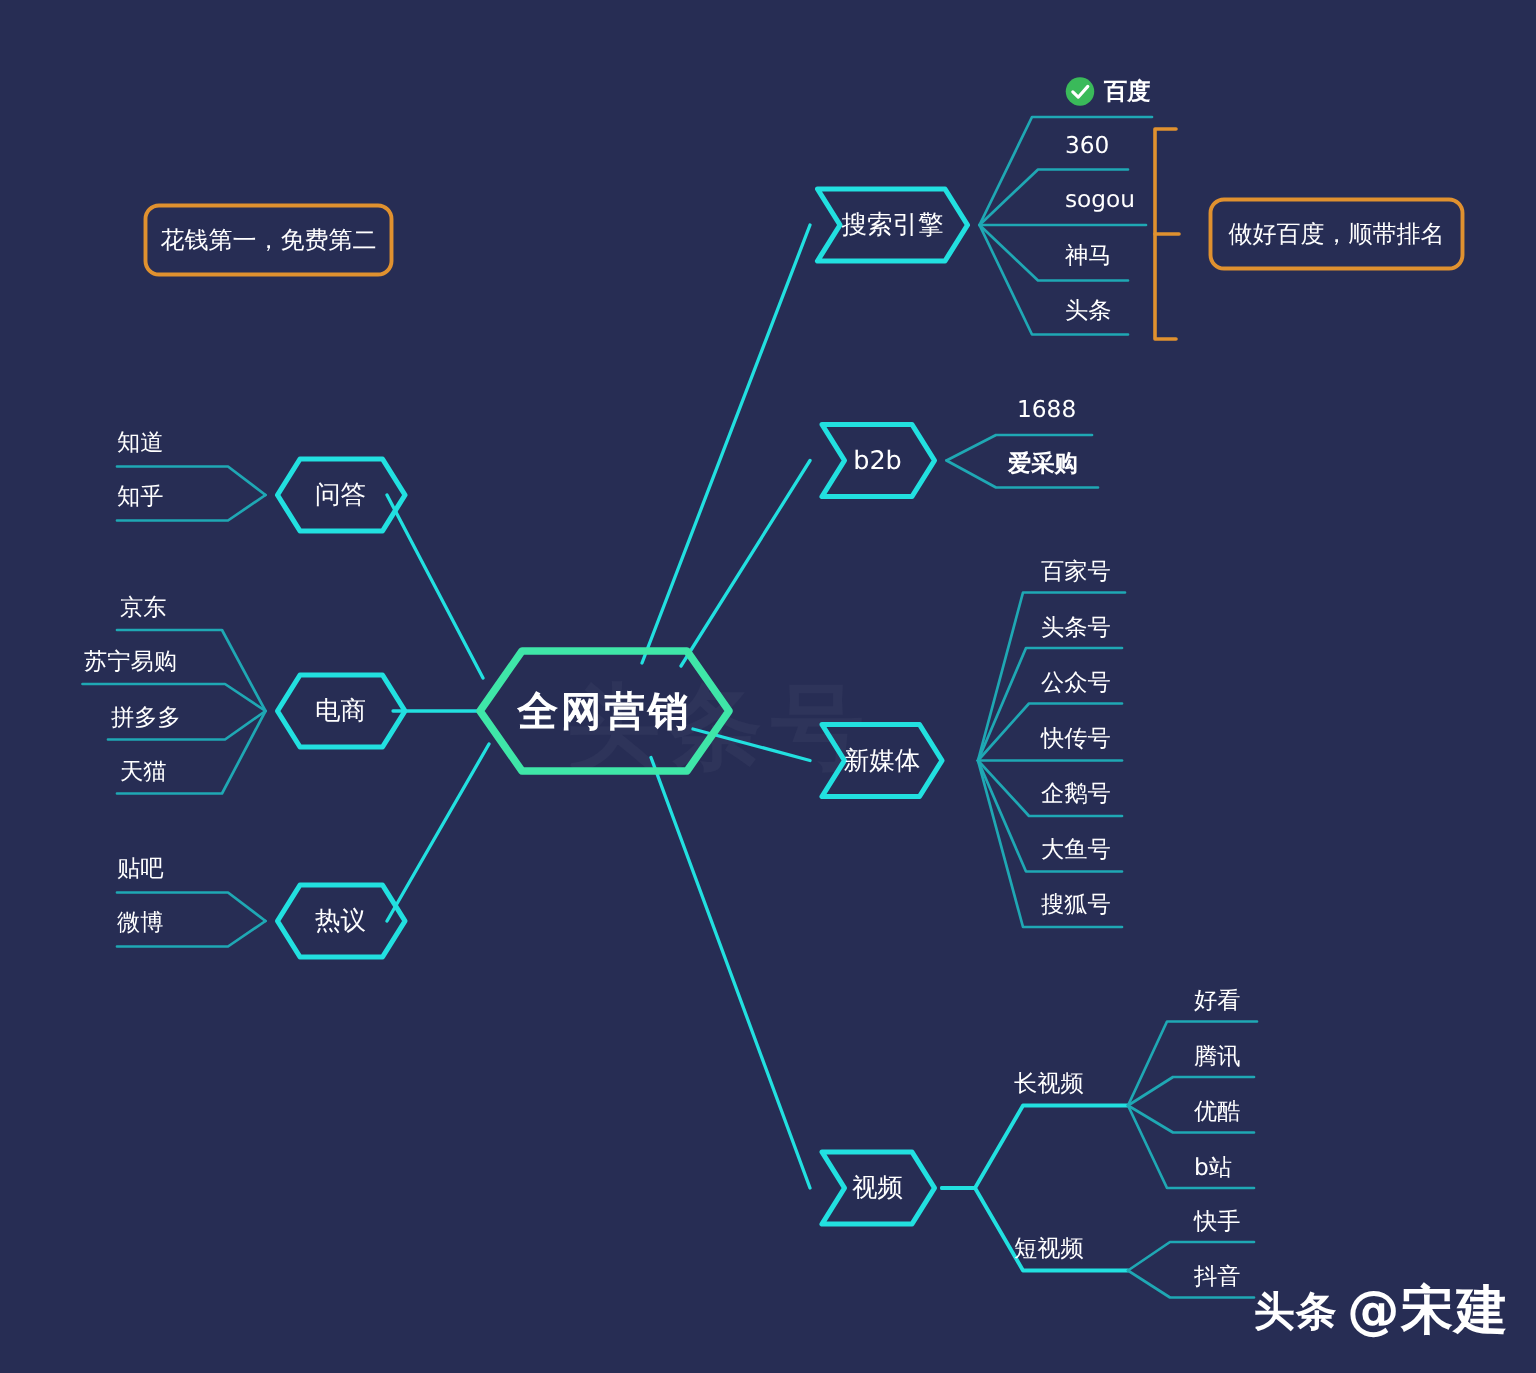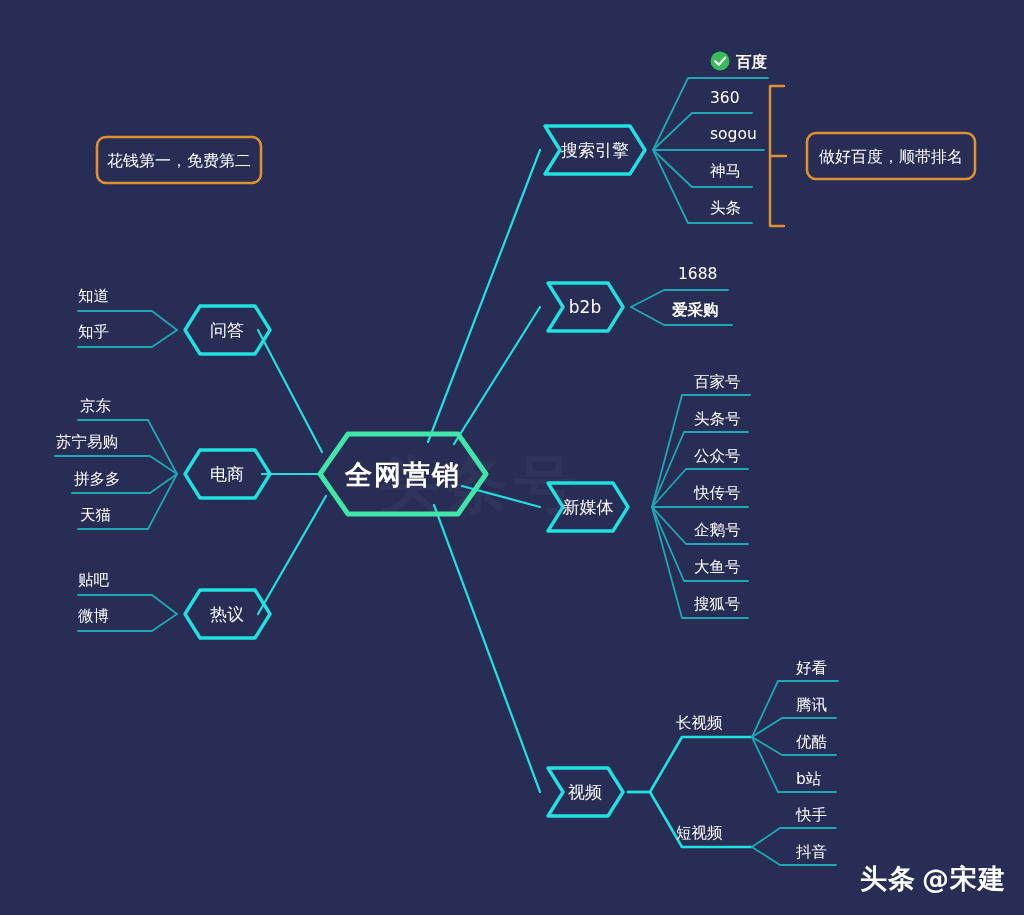--- a/index.html
+++ b/index.html
@@ -47,21 +47,21 @@
     right: 18px;
     bottom: 18px;
     display: flex;
     align-items: center;
     gap: 6px;
     color: #ffffff;
     font-size: 27px;
     font-weight: bold;
     letter-spacing: 1px;
   }
-  .wm-at { font-size: 27px; font-weight: bold; }
+  .wm-at { font-size: 35px; font-weight: bold; }
 </style>
 </head>
 <body>
 
 <div id="stage">
 
   <div class="wm-center">头条号</div>
 
   <svg id="mindmap" viewBox="0 0 1024 915">
     <defs>

